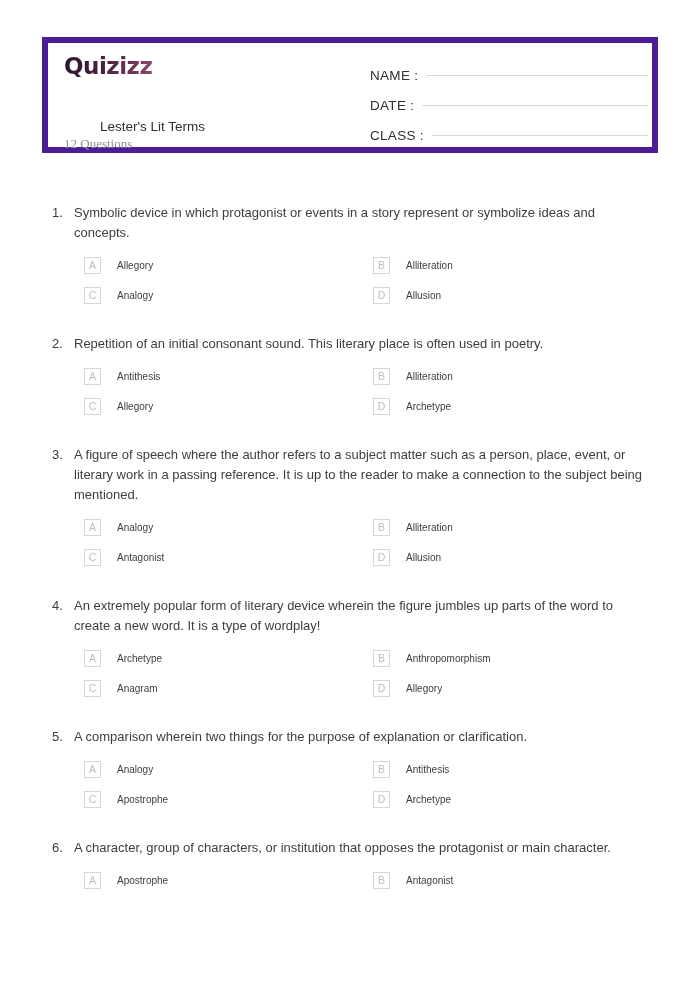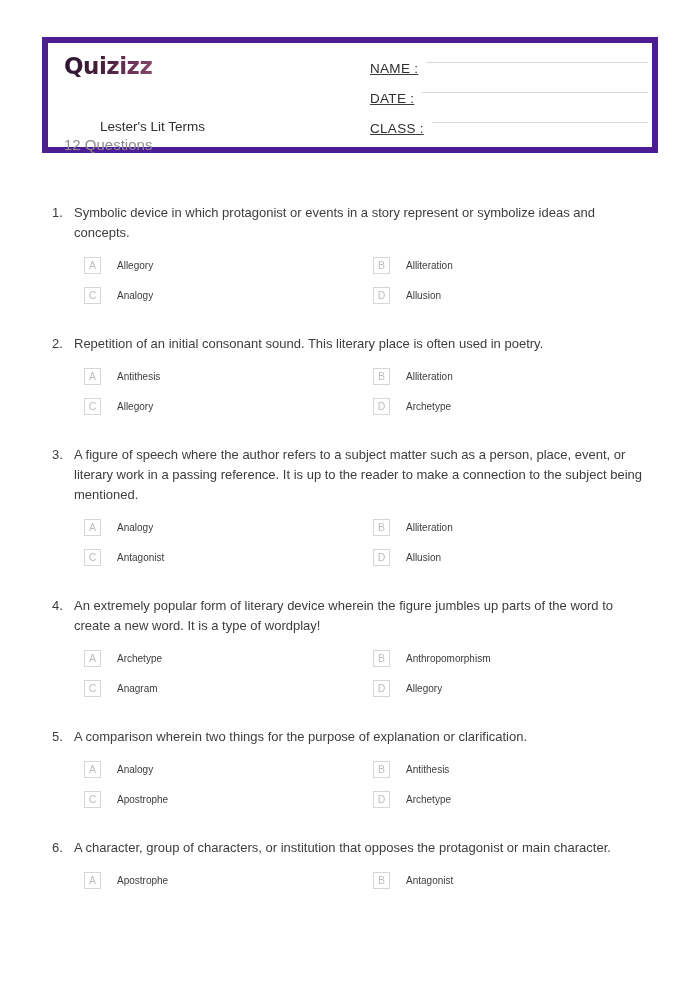--- a/index.html
+++ b/index.html
@@ -63,38 +63,38 @@
     font-size: 13.5px;
     color: #2f2f2f;
     line-height: 1.35;
     white-space: nowrap;
     margin-left: 36px;
   }
   .quiz-count {
     position: absolute;
     left: 16px;
     top: 92px;
-    font-size: 15px;
+    font-size: 13px;
     color: #8e8e8e;
     line-height: 1.35;
     white-space: nowrap;
+    font-family: Liberation Serif, serif;
   }
 
   .header-right {
     position: absolute;
     left: 322px;
     top: 18px;
     width: 278px;
   }
   .field-row {
     position: relative;
     height: 30px;
     display: flex;
-    align-items: flex-start;
-    text-decoration: underline;
+    align-items: center;
   }
   .field-label {
     font-size: 13.5px;
     color: #2f2f2f;
     letter-spacing: 0.3px;
     white-space: nowrap;
     padding-bottom: 2px;
     flex: 0 0 auto;
   }
   .field-line {

